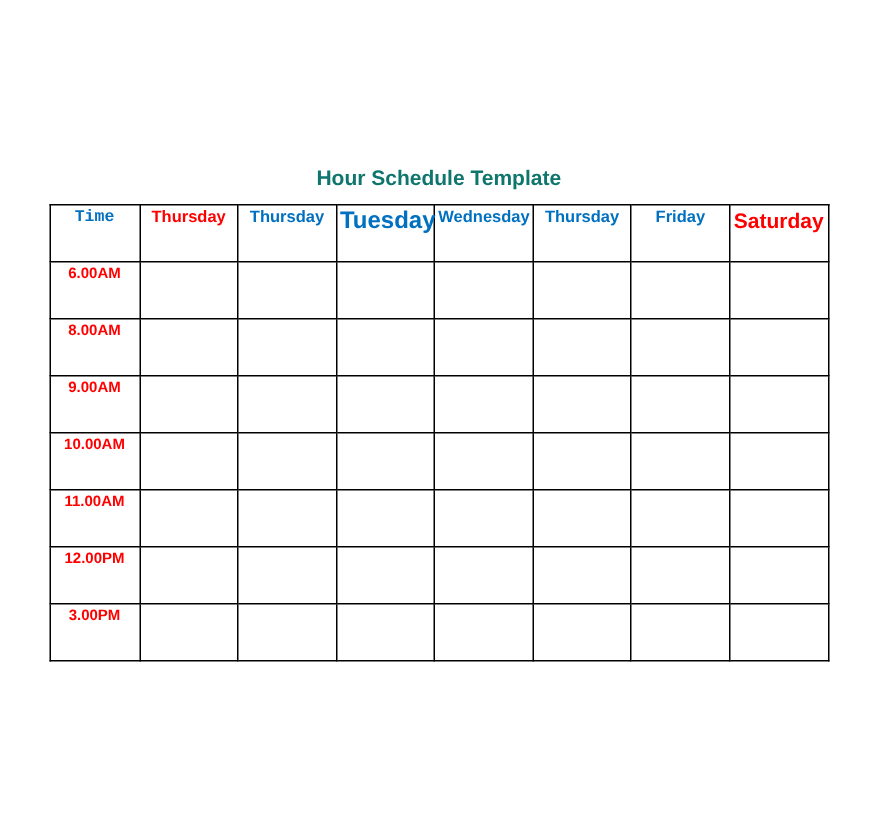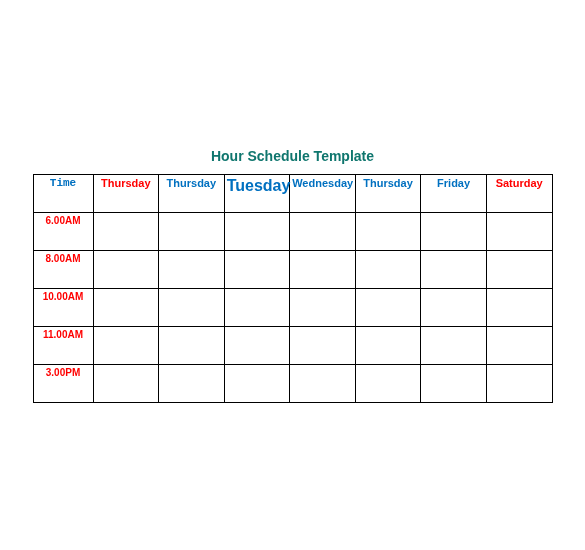--- a/index.html
+++ b/index.html
@@ -92,21 +92,21 @@
     }
 
     .th-friday {
       color: #0070c0;
       font-size: 11px;
       font-weight: bold;
     }
 
     .th-saturday {
       color: #ff0000;
-      font-size: 11px;
+      font-size: 14px;
       font-weight: bold;
     }
 
     .td-time {
       color: #ff0000;
       font-size: 10px;
       font-weight: bold;
       text-align: left;
       padding-left: 4px;
       vertical-align: middle;
@@ -160,31 +160,51 @@
           <td class="td-time">8.00AM</td>
           <td class="td-empty"></td>
           <td class="td-empty"></td>
           <td class="td-empty"></td>
           <td class="td-empty"></td>
           <td class="td-empty"></td>
           <td class="td-empty"></td>
           <td class="td-empty"></td>
         </tr>
         <tr>
+          <td class="td-time">9.00AM</td>
+          <td class="td-empty"></td>
+          <td class="td-empty"></td>
+          <td class="td-empty"></td>
+          <td class="td-empty"></td>
+          <td class="td-empty"></td>
+          <td class="td-empty"></td>
+          <td class="td-empty"></td>
+        </tr>
+        <tr>
           <td class="td-time">10.00AM</td>
           <td class="td-empty"></td>
           <td class="td-empty"></td>
           <td class="td-empty"></td>
           <td class="td-empty"></td>
           <td class="td-empty"></td>
           <td class="td-empty"></td>
           <td class="td-empty"></td>
         </tr>
         <tr>
           <td class="td-time">11.00AM</td>
+          <td class="td-empty"></td>
+          <td class="td-empty"></td>
+          <td class="td-empty"></td>
+          <td class="td-empty"></td>
+          <td class="td-empty"></td>
+          <td class="td-empty"></td>
+          <td class="td-empty"></td>
+        </tr>
+        <tr>
+          <td class="td-time">12.00PM</td>
           <td class="td-empty"></td>
           <td class="td-empty"></td>
           <td class="td-empty"></td>
           <td class="td-empty"></td>
           <td class="td-empty"></td>
           <td class="td-empty"></td>
           <td class="td-empty"></td>
         </tr>
         <tr>
           <td class="td-time">3.00PM</td>

